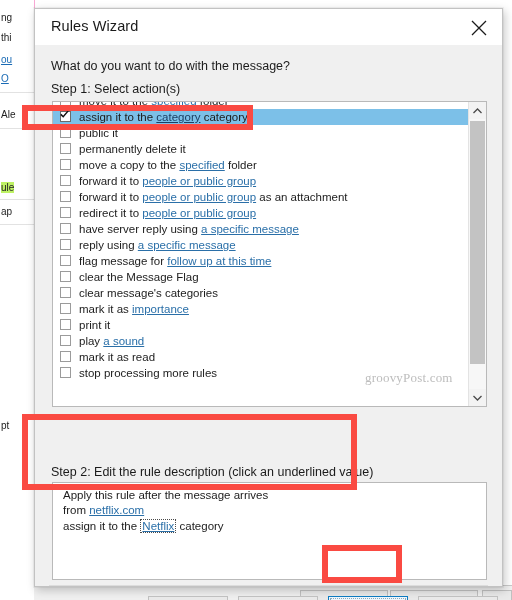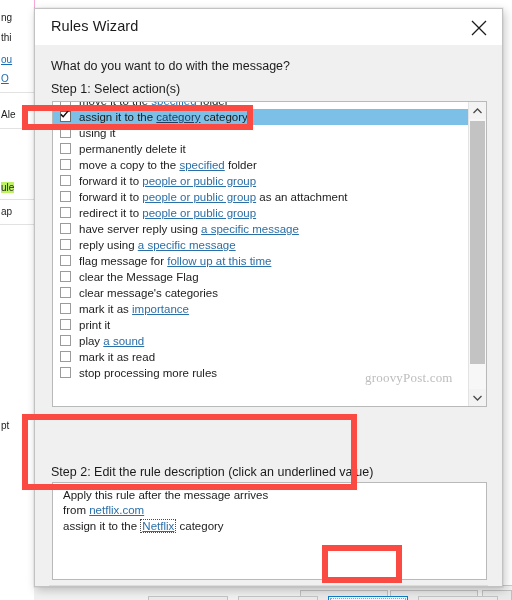--- a/index.html
+++ b/index.html
@@ -139,21 +139,21 @@
 
       <div class="q">What do you want to do with the message?</div>
       <div class="step1">Step 1: Select action(s)</div>
 
       <div class="listbox">
         <div class="list" id="action-list-body">
             <div class="row"><span class="cb"></span><span>move it to the </span><span class="lnk">specified</span><span> folder</span></div>
             <div class="row sel"><span class="cb"></span><svg class="tick" viewBox="0 0 12 12">
                 <path d="M2 6.4 L4.6 9 L10 2.6" stroke="#111" stroke-width="1.6" fill="none"></path>
               </svg><span>assign it to the </span><span class="lnk">category</span><span> category</span></div>
-            <div class="row"><span class="cb"></span><span>using it</span></div>
+            <div class="row"><span class="cb"></span><span>public it</span></div>
             <div class="row"><span class="cb"></span><span>permanently delete it</span></div>
             <div class="row"><span class="cb"></span><span>move a copy to the </span><span class="lnk">specified</span><span> folder</span></div>
             <div class="row"><span class="cb"></span><span>forward it to </span><span class="lnk">people or public group</span></div>
             <div class="row"><span class="cb"></span><span>forward it to </span><span class="lnk">people or public group</span><span> as an attachment</span></div>
             <div class="row"><span class="cb"></span><span>redirect it to </span><span class="lnk">people or public group</span></div>
             <div class="row"><span class="cb"></span><span>have server reply using </span><span class="lnk">a specific message</span></div>
             <div class="row"><span class="cb"></span><span>reply using </span><span class="lnk">a specific message</span></div>
             <div class="row"><span class="cb"></span><span>flag message for </span><span class="lnk">follow up at this time</span></div>
             <div class="row"><span class="cb"></span><span>clear the Message Flag</span></div>
             <div class="row"><span class="cb"></span><span>clear message's categories</span></div>

